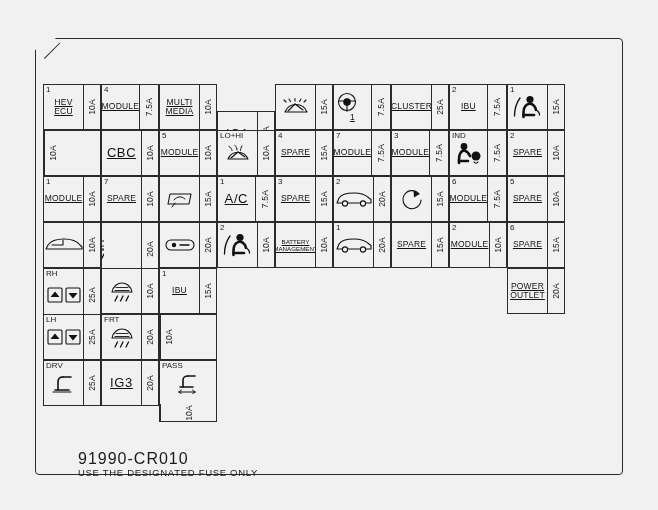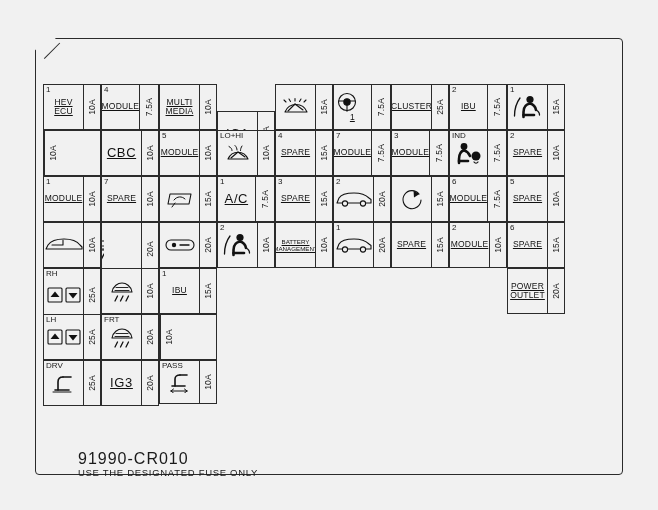--- a/index.html
+++ b/index.html
@@ -629,21 +629,21 @@
           </div>
         </div>
         <div class="cell" style="left: 65px; top: 321px; width: 58px; height: 46px;">
           <div class="cellbody">
             <div class="txt big">IG3</div>
           </div>
           <div class="amp">
             <span>20A</span>
           </div>
         </div>
-        <div class="cell" style="left: 123px; top: 321px; width: 58px; height: 44px;">
+        <div class="cell" style="left: 123px; top: 321px; width: 58px; height: 62px; flex-direction: column;">
           <div class="cellbody">
             <div class="corner">PASS</div>
             <span>
               <svg class="ico" width="30" height="22" viewBox="0 0 30 22" fill="none" stroke="#111" stroke-width="1.1" stroke-linecap="round" stroke-linejoin="round">
                 <path d="M7 15 L20 15" stroke-width="1.6"></path>
                 <path d="M10 15 L10 8 C10 5.5 12 4 15 4" stroke-width="1.6"></path>
                 <path d="M15 4 L22 4" stroke-width="1.6"></path>
                 <path d="M6 20 L22 20" stroke-width="1"></path>
                 <path d="M6 20 l2.5 -2 M6 20 l2.5 2 M22 20 l-2.5 -2 M22 20 l-2.5 2" stroke-width="1"></path>
               </svg>

